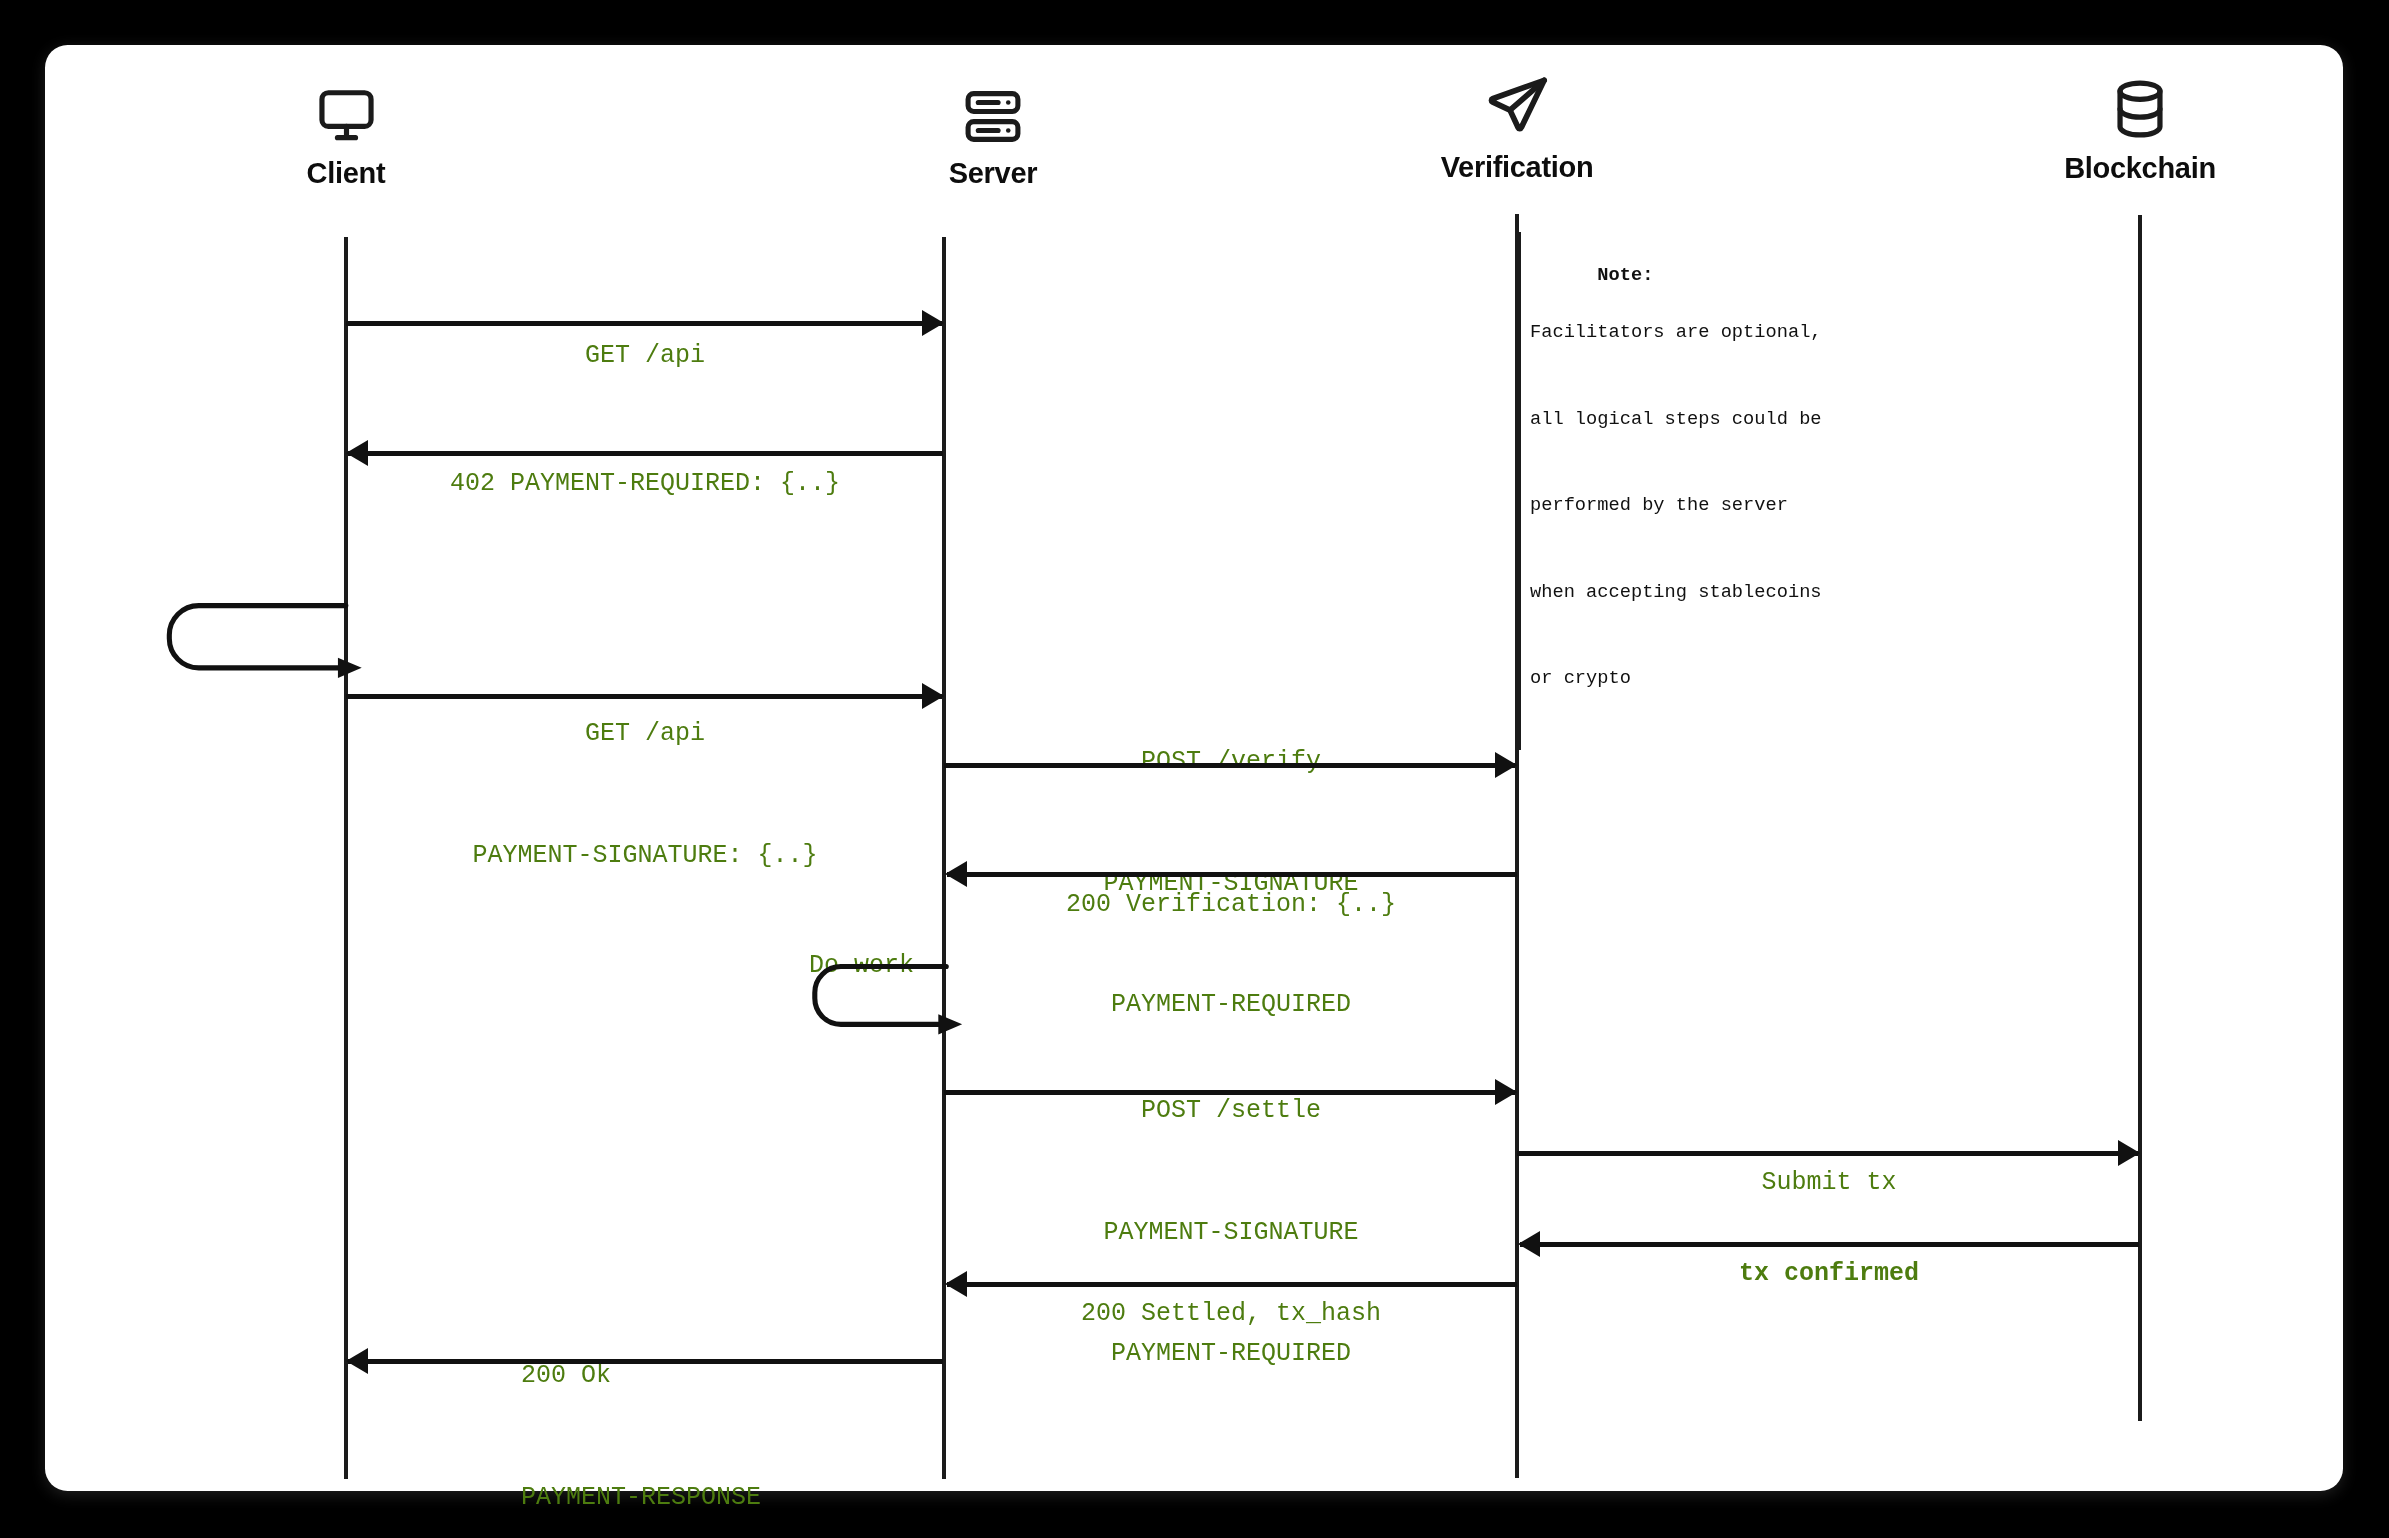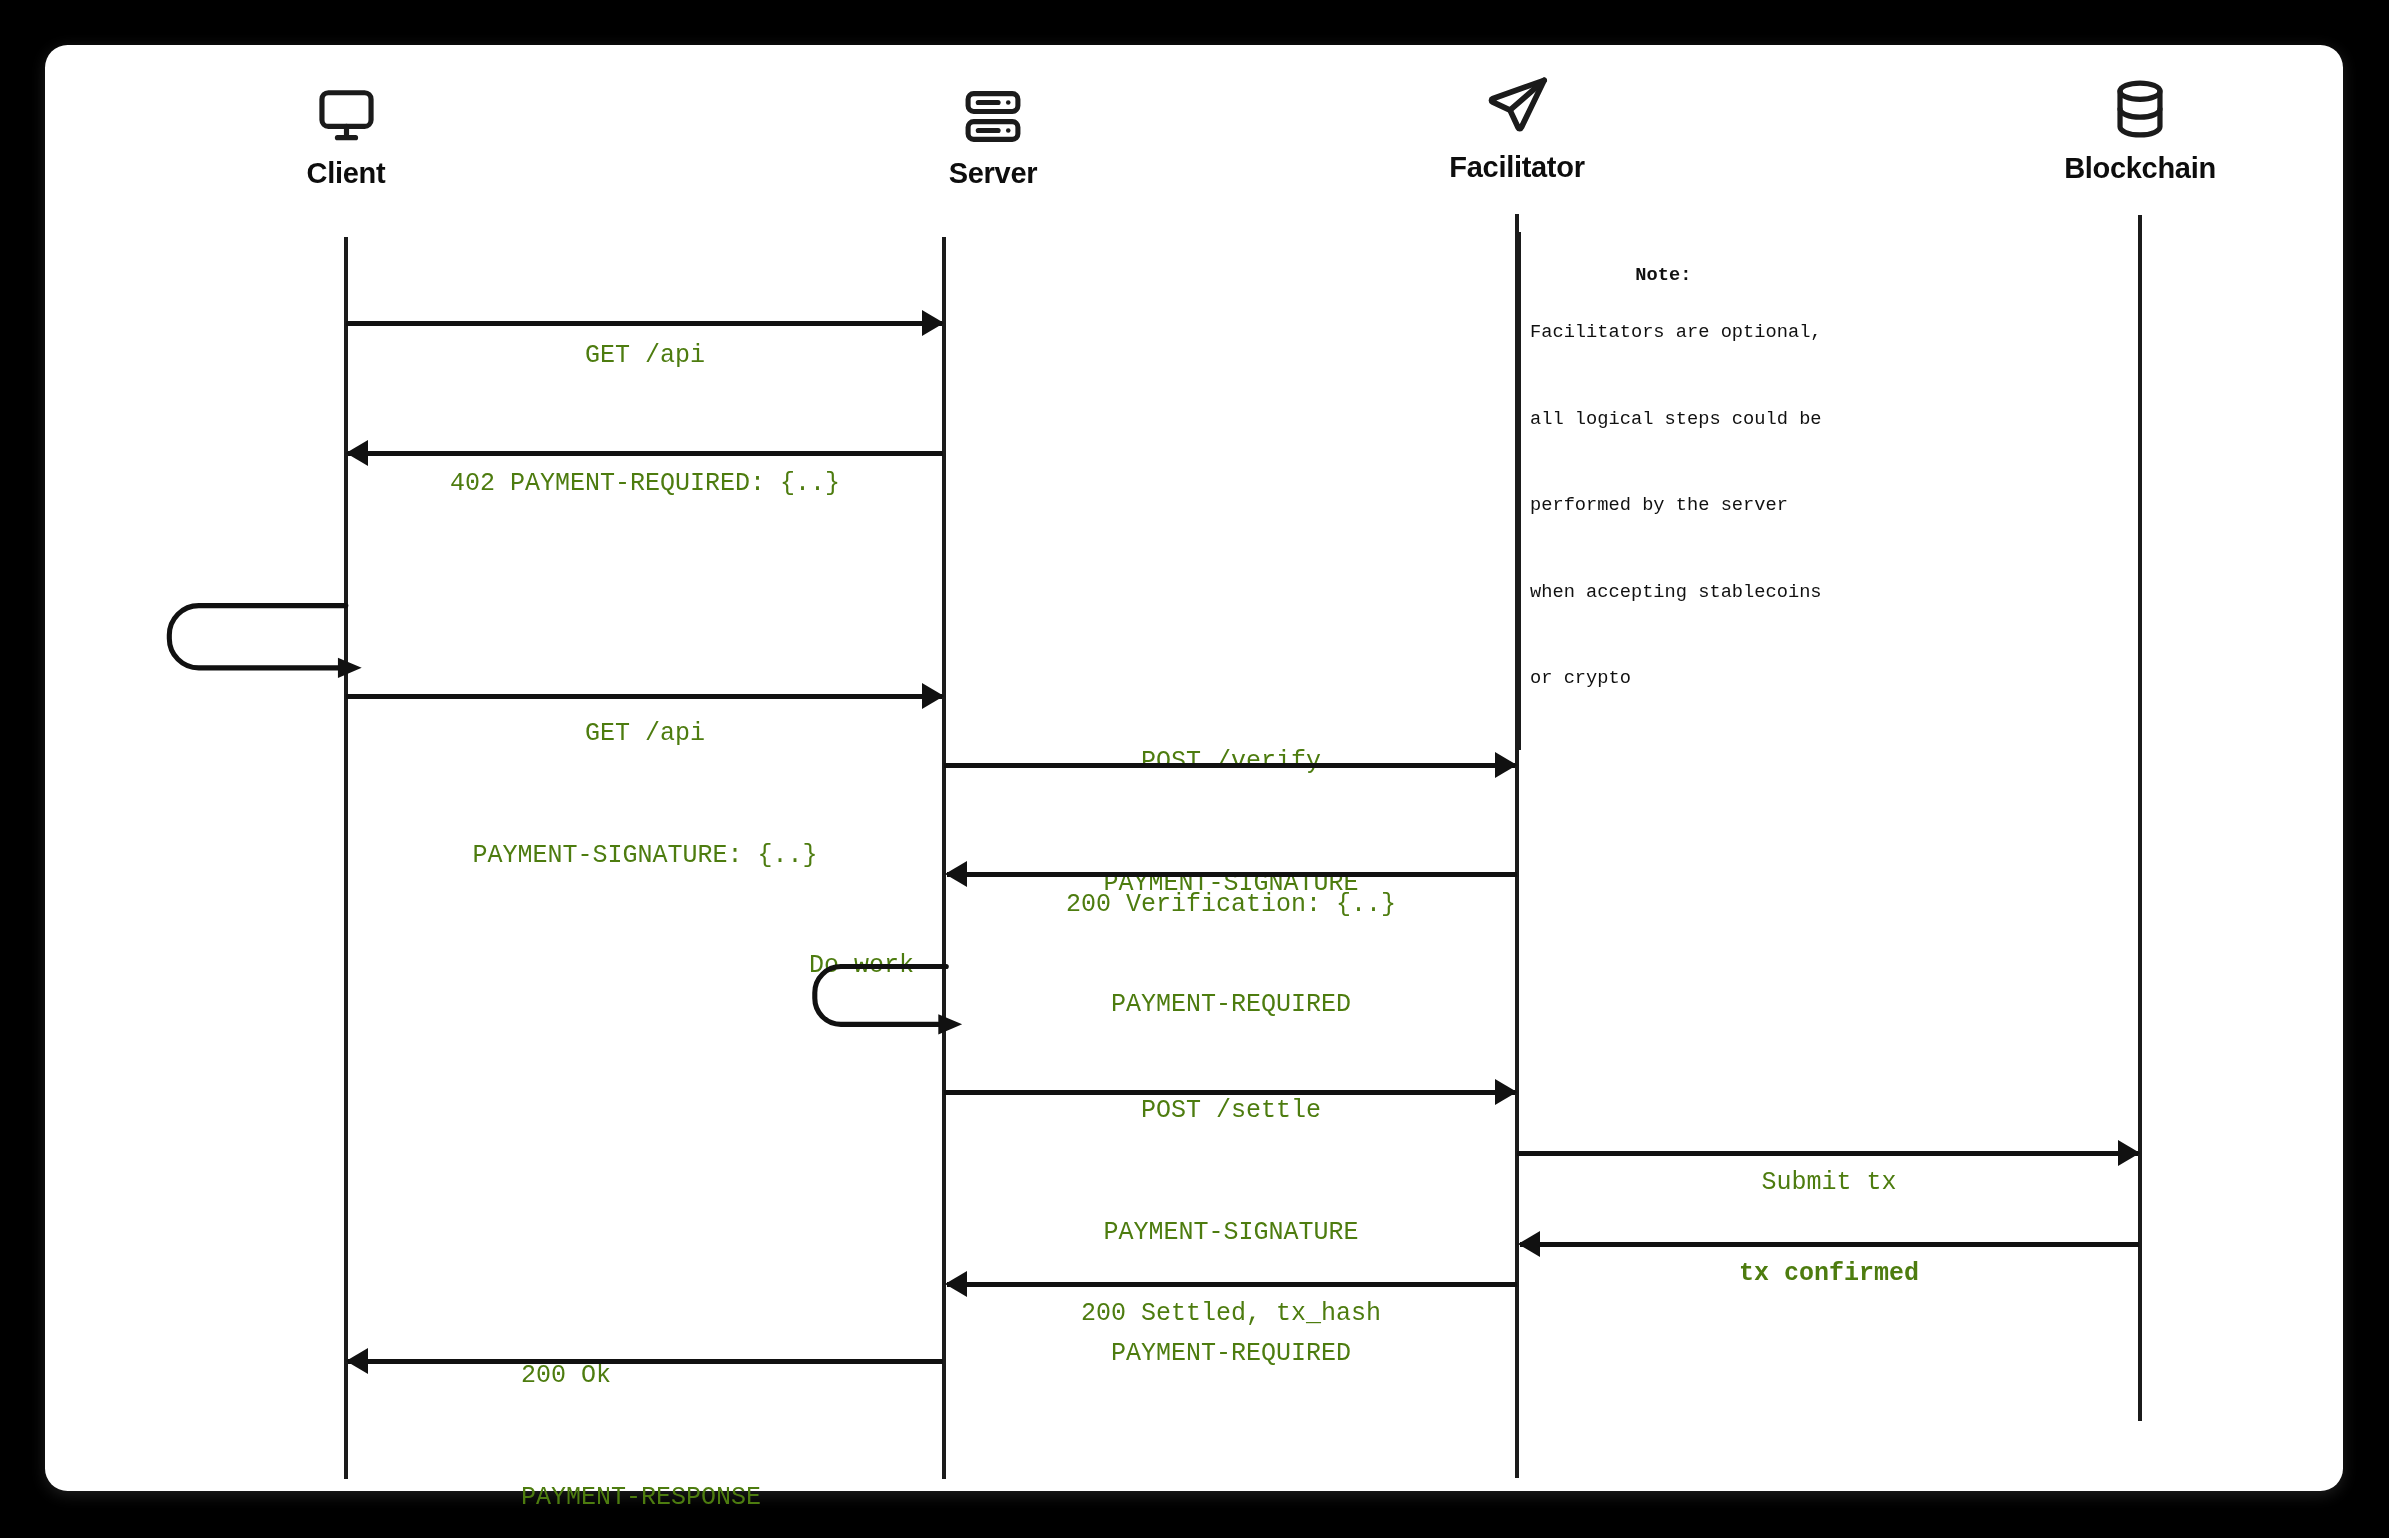--- a/index.html
+++ b/index.html
@@ -34,21 +34,21 @@
   .mlabel.lft{text-align:left;}
 
   
   .selfloop{position:absolute;}
   .selfloop svg{display:block;overflow:visible;}
 
   
   .note{position:absolute;font-family:"Liberation Mono",monospace;
         font-size:18.7px;line-height:1.54;color:#111;white-space:pre;
         border-left:4px solid #1b1b1b;padding-left:9px;}
-  .note b{font-weight:bold;margin-left:38px;}
+  .note b{font-weight:bold;}
 </style>
 </head>
 <body>
 
 <div id="card">
   <div id="stage">
 
     <div class="actor" style="left:301px;top:34px;">
       <div class="ico">
         <svg width="66" height="62" viewBox="0 0 24 24" fill="none" stroke="#1b1b1b" stroke-width="2" stroke-linecap="round" stroke-linejoin="round">
@@ -74,21 +74,21 @@
       <div class="nm">Server</div>
     </div>
 
     <div class="actor" style="left:1472px;top:28px;">
       <div class="ico">
         <svg width="70" height="68" viewBox="0 0 24 24" fill="none" stroke="#1b1b1b" stroke-width="2" stroke-linecap="round" stroke-linejoin="round">
           <path d="M21.4 2.6 3.2 9.1a.6.6 0 0 0-.05 1.1l6.2 2.9 2.9 6.2a.6.6 0 0 0 1.1-.05z"></path>
           <line x1="21.4" y1="2.6" x2="9.35" y2="13.1"></line>
         </svg>
       </div>
-      <div class="nm">Facilitator</div>
+      <div class="nm">Verification</div>
     </div>
 
     <div class="actor" style="left:2095px;top:29px;">
       <div class="ico">
         <svg width="63" height="66" viewBox="0 0 24 24" fill="none" stroke="#1b1b1b" stroke-width="2" stroke-linecap="round" stroke-linejoin="round">
           <ellipse cx="12" cy="5.2" rx="7.6" ry="3.1"></ellipse>
           <path d="M4.4 5.2v13.6c0 1.7 3.4 3.1 7.6 3.1s7.6-1.4 7.6-3.1V5.2"></path>
           <path d="M4.4 12c0 1.7 3.4 3.1 7.6 3.1s7.6-1.4 7.6-3.1"></path>
         </svg>
       </div>

